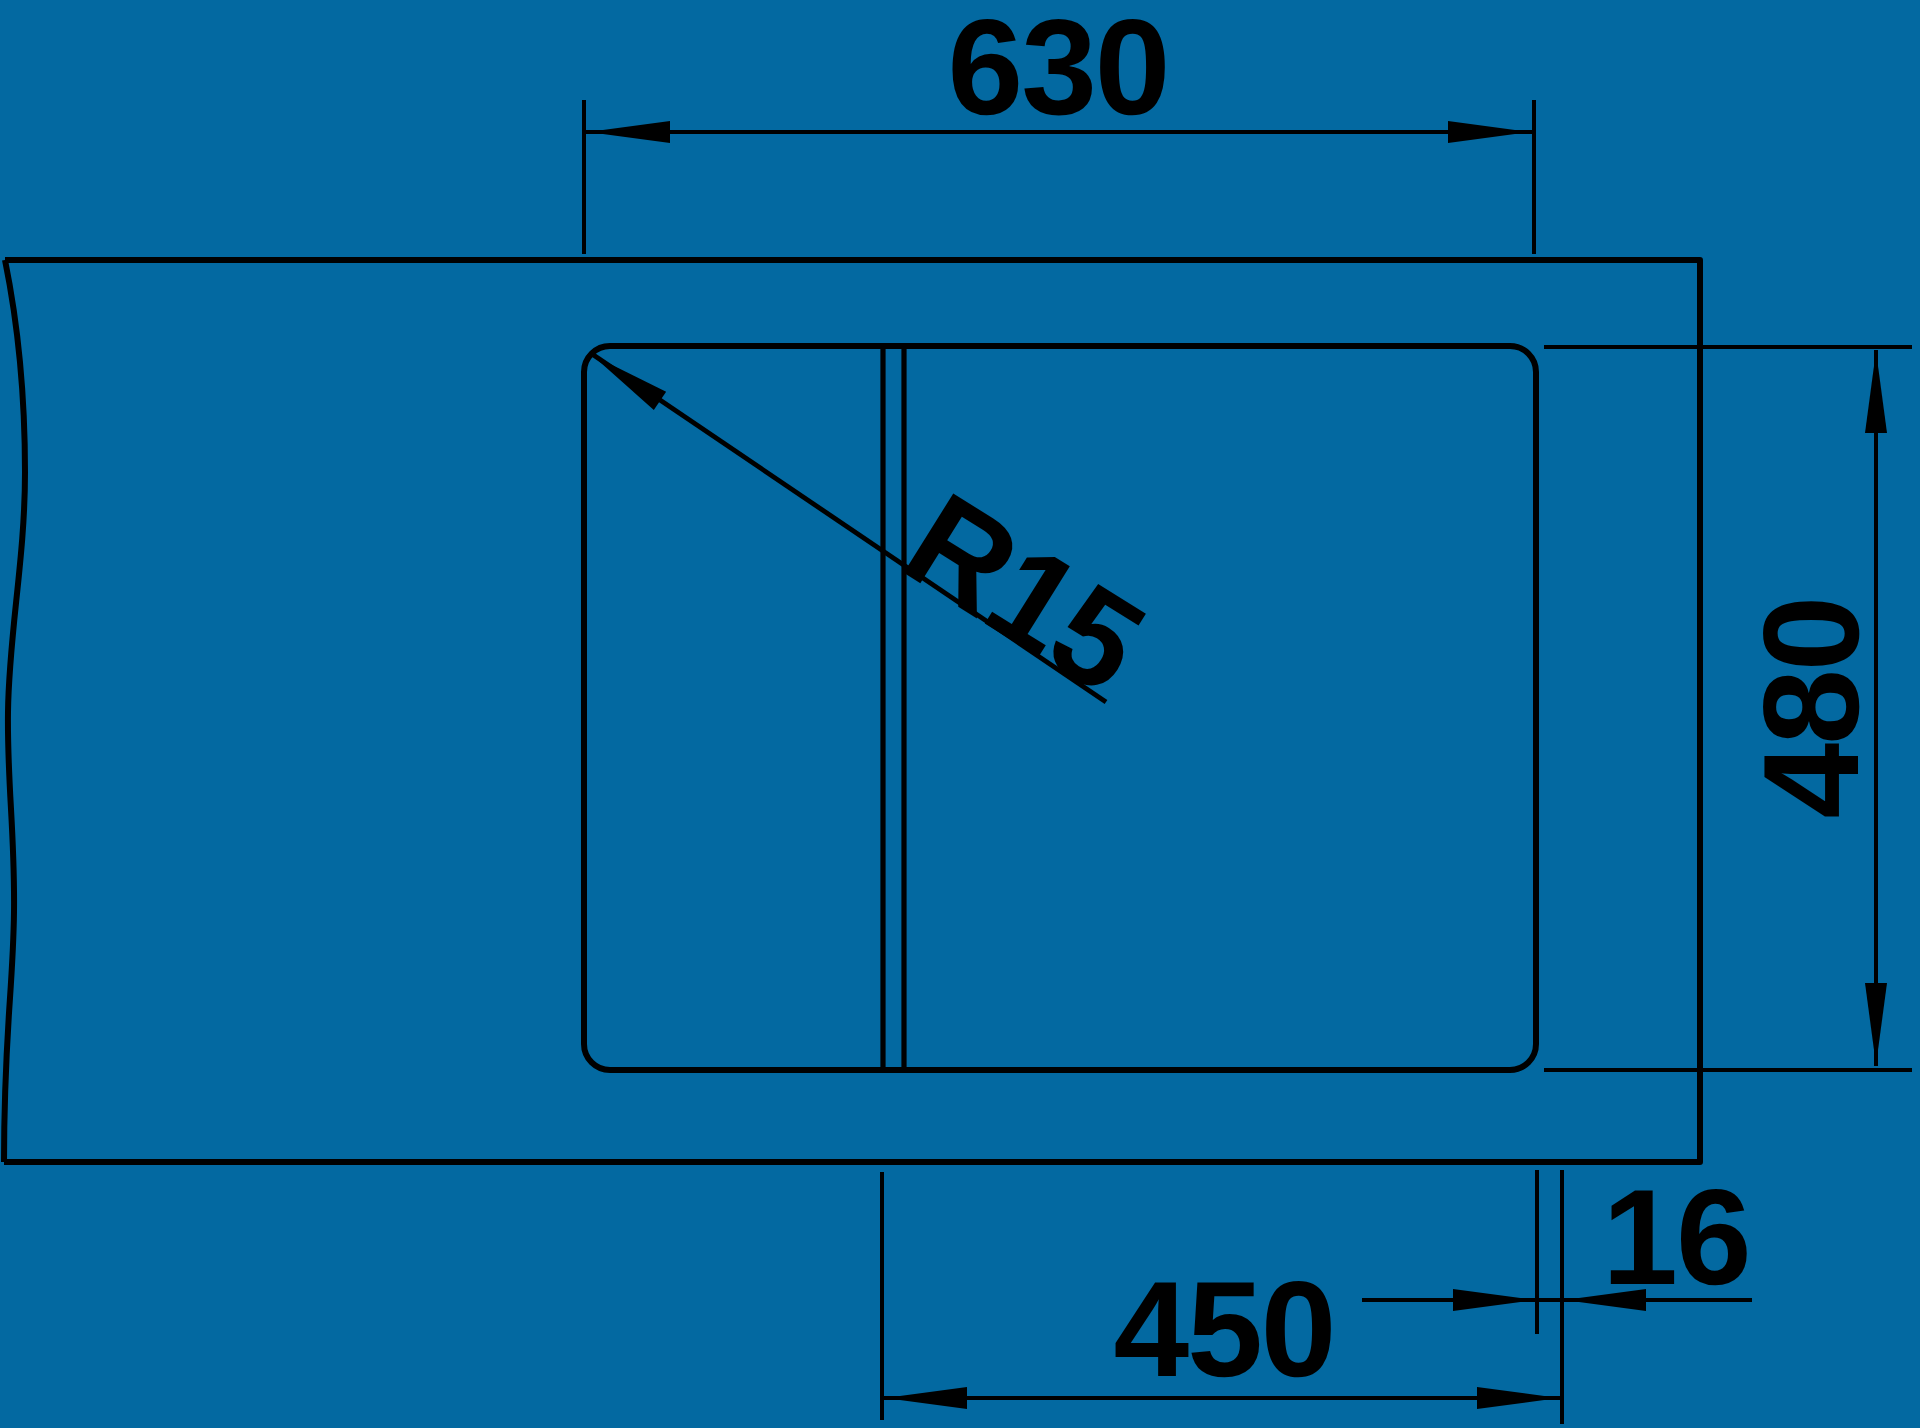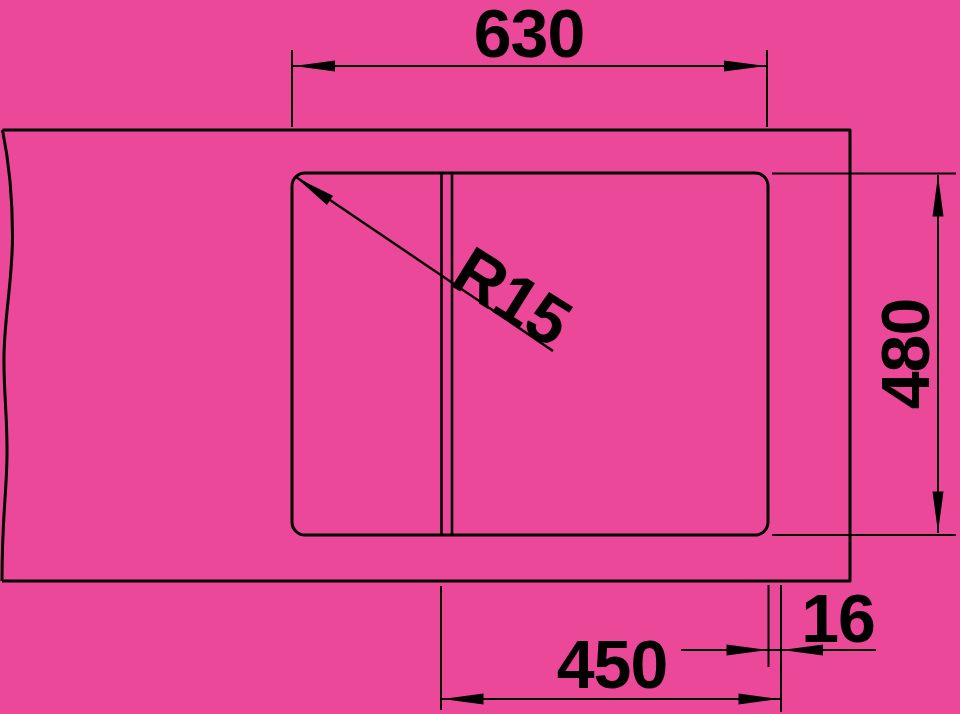--- a/index.html
+++ b/index.html
@@ -4,21 +4,21 @@
 <style>
   html, body {
     margin: 0;
     padding: 0;
     background: #ffffff;
   }
   .stage {
     position: relative;
     width: 960px;
     height: 714px;
-    background: #ec4899;
+    background: #0369a1;
     overflow: hidden;
   }
   svg { display: block; }
   .outline   { stroke: #000000; stroke-width: 3;   fill: none; stroke-linejoin: round; }
   .divider   { stroke: #000000; stroke-width: 2.6; fill: none; }
   .dim-line  { stroke: #000000; stroke-width: 2;   fill: none; }
   .leader    { stroke: #000000; stroke-width: 2.4; fill: none; }
   .arrowhead { fill: #000000; stroke: none; }
   .dim-text {
     font-family: "Liberation Sans", "DejaVu Sans", sans-serif;

